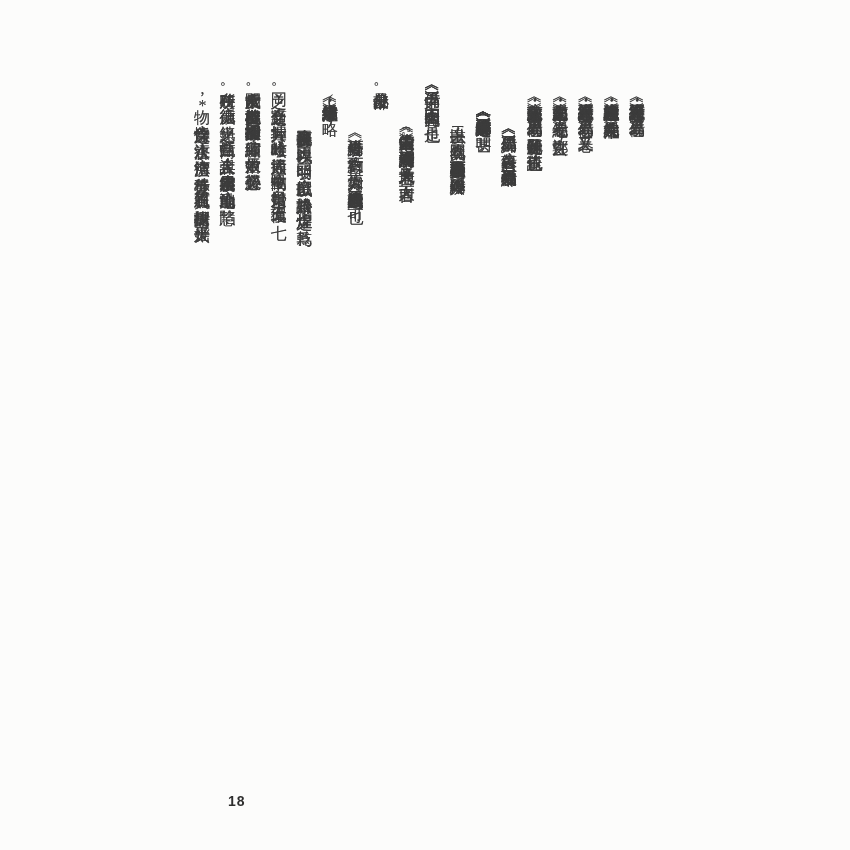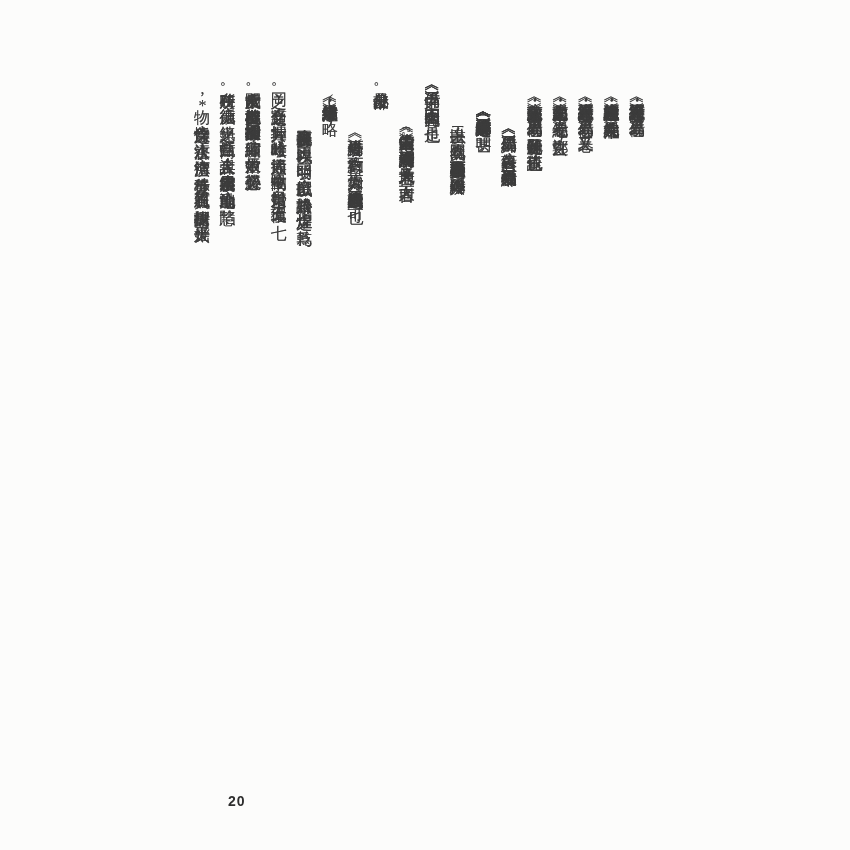--- a/index.html
+++ b/index.html
@@ -65,15 +65,15 @@
     <div class="tcol">反占最小部分。</div>
     <div class="tcol i48">《辨終備》今可見者,約數百言,錄如下方,讀者與《三備》殘卷比校觀之,可也。</div>
     <div class="tcol i12">《易緯・辨終備》漢康成注(略)</div>
     <div class="tcol i38">孔子表河圖皇參持,曰天以斗祝,曰發明。皇以戲招,始掛八卦談。煌煌之燿,乾爲</div>
     <div class="tcol">之岡。合凝之類,坤握其方。雄雌呿吟,六節搖通。萬物孳甲,日營始東。三元環復,七</div>
     <div class="tcol">十六歲閏反常。旋出樞乾機攄參、衡出坤離授提巽招震、卯緯贏縮,辰中效當。必視熒惑</div>
     <div class="tcol">所在時殃。循歲德,鎮之光。括白甄商,金人謀兵,雪霜水疾旱饑喪,地動山崩淪,慧陷</div>
     <div class="tcol">,物*悖淫負之傍,杏水決江,德潰河空,移徙赤黃。箕風飄石,折拔樹酷深。長太平媱</div>
   </div>
 
-  <div class="page-num">20</div>
+  <div class="page-num">18</div>
 
 </div>
 
 </body></html>

